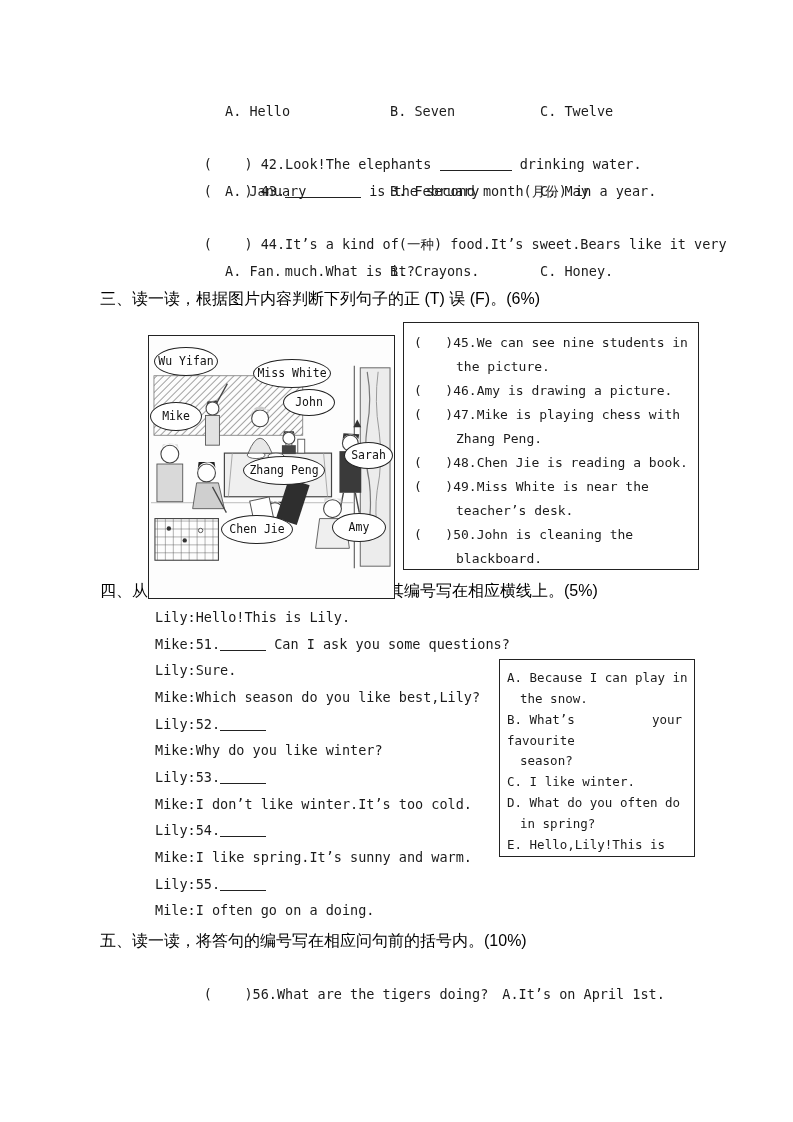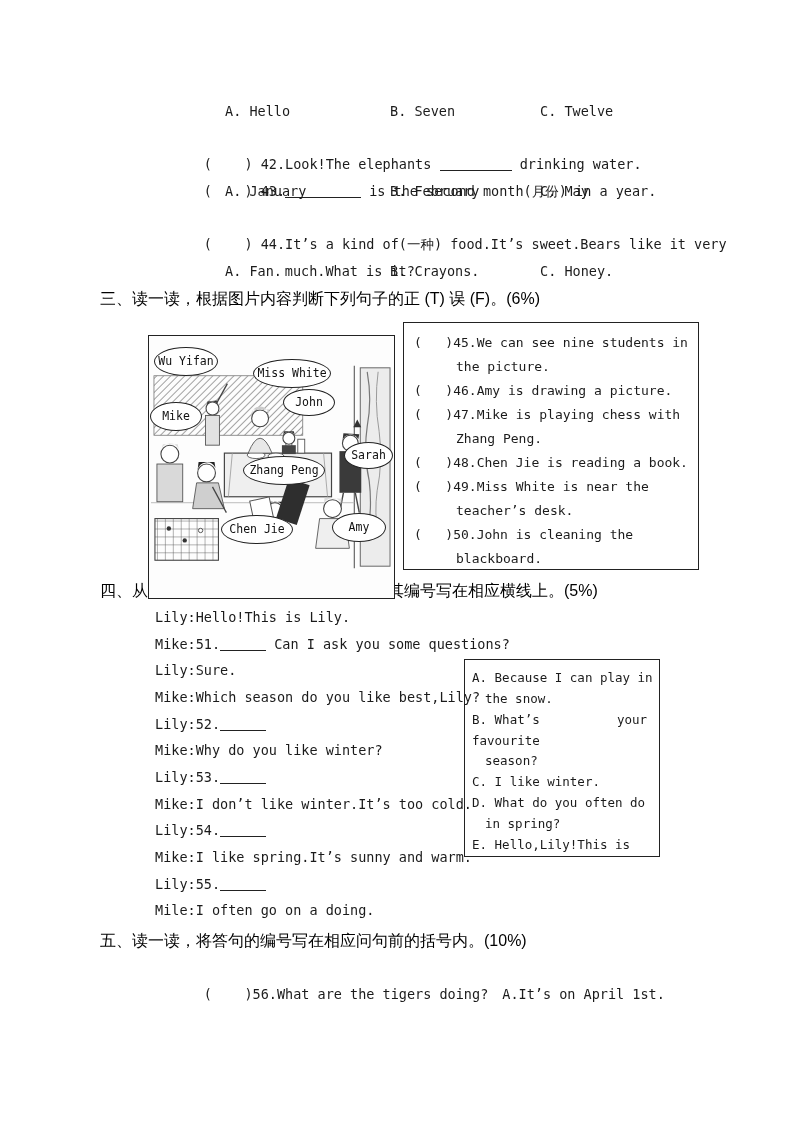--- a/index.html
+++ b/index.html
@@ -60,21 +60,21 @@
   .tf-box{
     position:absolute;left:403px;top:0;width:296px;height:248px;
     border:1.6px solid #222;box-sizing:border-box;
     padding:8px 6px 0 10px;
     font-size:13px;line-height:24px;
   }
   .tf-item{padding-left:42px;text-indent:-42px;white-space:pre-wrap;}
   
   .dialogue{position:relative;}
   .dlg-box{
-    position:absolute;left:464px;top:55px;width:196px;height:198px;
+    position:absolute;left:499px;top:55px;width:196px;height:198px;
     border:1.6px solid #222;box-sizing:border-box;
     padding:8px 4px 0 7px;
     font-size:12.5px;line-height:20.9px;
   }
   .dlg-box .row{white-space:pre-wrap;}
   .b-row{display:flex;justify-content:space-between;padding-right:8px;}
   .ind{padding-left:13px;}
   
   .ans-gap{margin-left:14px;}
 </style>

